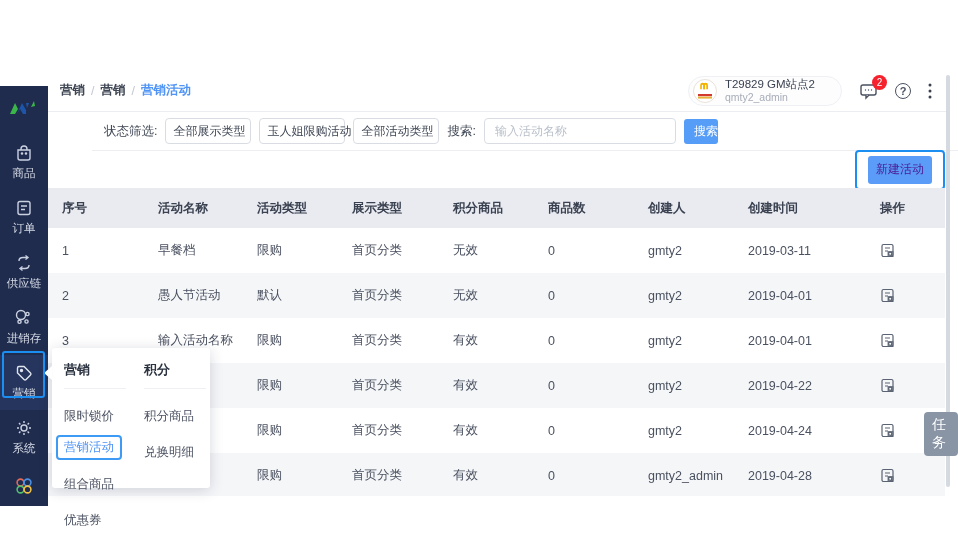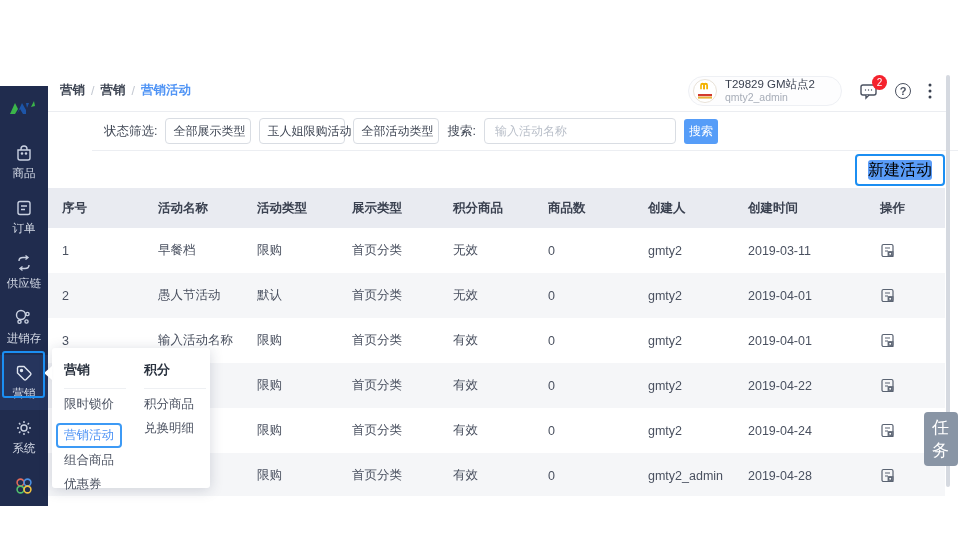--- a/index.html
+++ b/index.html
@@ -47,28 +47,28 @@
   .filterbar { position:absolute; left:48px; top:42px; width:898px; height:39px; background:#fff;
     border-bottom:1px solid #eceef2; display:flex; align-items:center; gap:8px; padding:0 12px;margin-left:44px; }
   .filter-label { font-size:12.5px; color:#3f4654; white-space:nowrap; }
   .dropdown { width:86px; height:26px; border:1px solid #d9dde3; border-radius:4px; background:#fff;
     display:flex; align-items:center; justify-content:space-between; padding:0 7px; cursor:pointer; }
   .dropdown span { font-size:12px; color:#3f4654; white-space:nowrap; }
   .search-input { width:192px; height:26px; border:1px solid #d9dde3; border-radius:4px; padding:0 10px;
     font-size:12px; color:#3f4654; font-family:Liberation Sans, sans-serif; outline:none; }
   .search-input::placeholder { color:#b9bfc9; }
   .search-btn { width:34px; height:25px; background:#569df8; color:#fff; border:none; border-radius:3px;
-    font-size:12px; cursor:pointer; font-family:Liberation Sans, sans-serif; }
+    font-size:12px; cursor:pointer; font-family:Liberation Sans, sans-serif;text-align:right; }
 
   
   .toolbar { position:absolute; left:48px; top:81px; width:898px; height:37px; display:flex;
     align-items:center; justify-content:flex-end; padding-right:1px; }
   .anno-wrap { border:2px solid #1b8ef2; border-radius:4px; padding:4px 11px; display:inline-flex; }
-  .new-btn { width:64px; height:20px; background:#5a9cf8; color:#000000; border:none; border-radius:3px;
-    font-size:16px; cursor:pointer; font-family:inherit; }
+  .new-btn { width:64px; height:28px; background:#5a9cf8; color:#4c1d95; border:none; border-radius:3px;
+    font-size:12px; cursor:pointer; font-family:inherit; }
 
   
   .table { position:absolute; left:48px; top:118px; width:897px; }
   .tgrid { display:grid; grid-template-columns:96px 99px 95px 101px 95px 100px 100px 132px 1fr;
     align-items:center; padding-left:14px; }
   .thead { height:40px; background:#e9ebf1; font-size:12.5px; font-weight:700; color:#3a4150; }
   .rows { height:268px; overflow:hidden; }
   .trow { height:45px; font-size:12.5px; color:#4a5160; background:#fff; }
   .trow.alt { background:#f5f6f8; }
   .op-cell { display:flex; align-items:center; }
@@ -77,30 +77,30 @@
   
   .popup { position:absolute; left:52px; top:348px; width:158px; height:140px; background:#fff;
     border-radius:3px; box-shadow:0 2px 14px rgba(30,40,70,0.18); z-index:5; display:flex; gap:18px;
     padding:13px 10px 10px 12px; }
   .popup-arrow { position:absolute; left:44px; top:366px; width:0; height:0; border-top:7px solid transparent;
     border-bottom:7px solid transparent; border-right:8px solid #fff; z-index:6;
     filter:drop-shadow(-2px 0 2px rgba(30,40,70,0.10)); }
   .popup-col { display:flex; flex-direction:column; min-width:62px; }
   .popup-head { font-size:13px; font-weight:700; color:#2b3340; padding-bottom:9px;
     border-bottom:1px solid #eef0f3; }
-  .popup-item { font-size:12.5px; color:#4a5160; margin-top:7px; cursor:pointer; white-space:nowrap; }
+  .popup-item { font-size:12.5px; color:#4a5160; margin-top:19px; cursor:pointer; white-space:nowrap; }
   .popup-item.active { color:#5094f5; border:2px solid #3d9af5; border-radius:4px; padding:2px 6px;
     margin-left:-8px; align-self:flex-start; margin-top:10px; margin-bottom:-3px; }
 
   
   .anno-sidebar { position:absolute; left:2px; top:351px; width:43px; height:47px;
     border:2px solid #1b8ef2; border-radius:3px; z-index:7; pointer-events:none; }
   .scrollbar { position:absolute; left:946px; top:75px; width:4px; height:412px; background:#d5d9e0;
     border-radius:3px; }
-  .task-badge { position:absolute; left:924px; top:412px; background:#8995a5; color:#fff; font-size:17px;
+  .task-badge { position:absolute; left:924px; top:412px; background:#8995a5; color:#fff; font-size:14px;
     padding:4px 8px; border-radius:4px; z-index:8; cursor:pointer; letter-spacing:1px; }
 </style>
 </head>
 <body>
 
 <div class="page">
   <div class="app">
 
     <div class="sidebar">
       <div class="logo">

